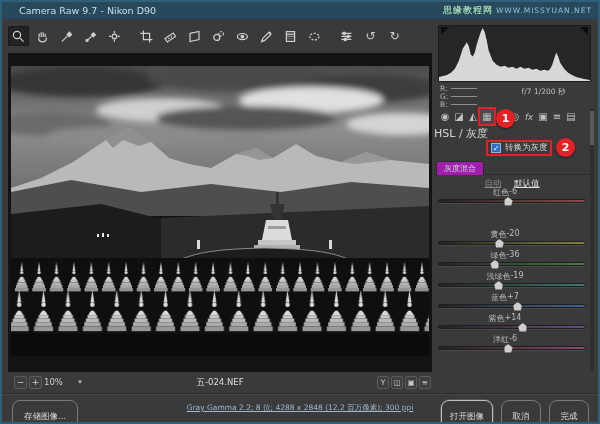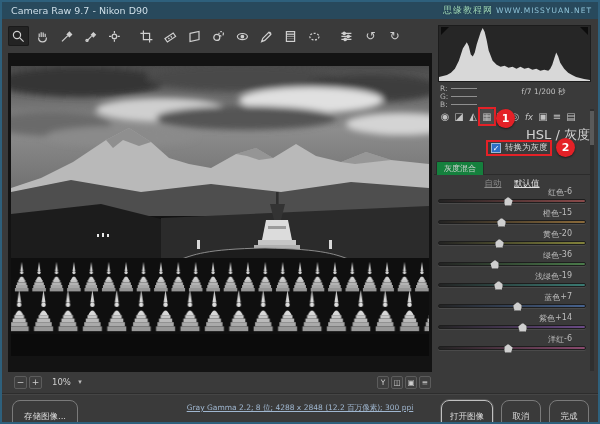--- a/index.html
+++ b/index.html
@@ -1,39 +1,39 @@
 <!DOCTYPE html>
 <html><head>
 <meta charset="utf-8">
 <style>
   * { margin:0; padding:0; box-sizing:border-box; }
   html,body { width:600px; height:424px; background:#222; font-family:"DejaVu Sans","Liberation Sans",sans-serif; }
   .window { position:relative; width:600px; height:424px; background:#3a3a3a; border:2px solid #2e607c; overflow:hidden; }
 
   
-  .titlebar { position:absolute; left:0; top:0; width:596px; height:17px; background:#28495c; color:#cfdfe9; font-size:9.5px; line-height:17px; padding-left:9px; }
+  .titlebar { position:absolute; left:0; top:0; width:596px; height:17px; background:#28495c; color:#cfdfe9; font-size:9.5px; line-height:17px; padding-left:17px; }
   .watermark { position:absolute; right:6px; top:1px; font-size:9px; line-height:15px; }
-  .wm-name { color:#9fd6b6; font-weight:normal; text-shadow:0 0 2px #14323f; letter-spacing:1px; }
+  .wm-name { color:#9fd6b6; font-weight:bold; text-shadow:0 0 2px #14323f; letter-spacing:1px; }
   .wm-url  { color:#8fc3d8; font-size:7.5px; letter-spacing:1px; }
 
   
   .toolbar { position:absolute; left:6px; top:21px; width:424px; height:26px; display:flex; gap:3px; align-items:center; }
   .tool { width:21px; height:20px; display:flex; align-items:center; justify-content:center; border-radius:2px; color:#cfcfcf; font-size:12px; }
   .tool svg { stroke:#cfcfcf; fill:none; stroke-width:1.2; }
   .tool.active { background:#232323; box-shadow:inset 0 0 0 1px #1a1a1a; }
   .tool.gap { margin-left:8px; }
 
   
   .image-area { position:absolute; left:6px; top:51px; width:424px; height:319px; background:#131313; }
   .photo { position:absolute; left:3px; top:13px; }
 
   
   .bottombar { position:absolute; left:6px; top:372px; width:424px; height:18px; color:#cfcfcf; }
   .zbtn { position:absolute; top:2px; width:13px; height:13px; background:#3e3e3e; border:1px solid #5c5c5c; border-radius:2px; color:#d0d0d0; font-size:9px; line-height:11px; text-align:center; }
-  .zoom-level { position:absolute; left:44px; top:3px; font-size:8.5px; }
+  .zoom-level { position:absolute; left:36px; top:3px; font-size:8.5px; }
   .zoom-menu { position:absolute; left:66px; top:2px; width:12px; height:13px; font-size:7px; line-height:13px; text-align:center; color:#bbb; }
   .filename { position:absolute; left:0; top:3px; width:424px; text-align:center; font-size:8.5px; color:#dedede; }
   .mini { position:absolute; top:2px; width:12px; height:13px; background:#3e3e3e; border:1px solid #5c5c5c; border-radius:2px; color:#cfcfcf; font-size:7.5px; line-height:11px; text-align:center; }
 
   
   .panel { position:absolute; left:432px; top:17px; width:160px; height:373px; }
   .hist { position:absolute; left:4px; top:6px; width:153px; height:57px; background:#262626; border:1px solid #1c1c1c; }
   .clip { position:absolute; top:1px; width:0; height:0; }
   .clip-l { left:2px; border-left:8px solid #0d0d0d; border-bottom:8px solid transparent; }
   .clip-r { right:2px; border-right:8px solid #0d0d0d; border-bottom:8px solid transparent; }
@@ -41,33 +41,33 @@
   .rgbcol { position:absolute; left:2px; top:0; line-height:8px; }
   .dash { display:inline-block; width:26px; height:1px; background:#8f8f8f; vertical-align:middle; margin-left:3px; }
   .exif { position:absolute; left:58px; top:1px; width:95px; text-align:center; line-height:11px; color:#c0c0c0; }
 
   .tabs { position:absolute; left:2px; top:90px; width:150px; height:17px; }
   .tab { position:absolute; top:0; width:14px; height:16px; color:#c2c2c2; font-size:10px; line-height:16px; text-align:center; }
   .tab.fx { font-size:8.5px; font-style:italic; }
   .tab.sel { background:#4a4a4a; border-radius:2px; }
   .redbox-tab { position:absolute; left:44px; top:88px; width:18px; height:19px; border:2px solid #e42127; }
 
-  .ptitle { position:absolute; left:0; top:107px; width:156px; text-align:right; color:#d2d2d2; font-size:13px; }
+  .ptitle { position:absolute; left:0; top:107px; width:156px; text-align:left; color:#d2d2d2; font-size:11px; }
   .chkrow { position:absolute; left:52px; top:121px; width:66px; height:16px; border:2px solid #e42127; display:flex; align-items:center; gap:4px; padding-left:3px; }
   .chk { width:10px; height:10px; background:#2f6fc4; border:1px solid #9ab6d4; color:#fff; font-size:8px; line-height:9px; text-align:center; }
   .chklabel { color:#d8d8d8; font-size:8.5px; }
 
   .subtabstrip { position:absolute; left:0; top:142px; width:156px; height:14px; border-bottom:1px solid #2b2b2b; }
-  .subtab { position:absolute; left:2px; top:0; height:14px; background:#15803d; border:1px solid #2b2b2b; border-bottom:none; color:#d0d0d0; font-size:8px; line-height:13px; padding:0 7px; border-radius:2px 2px 0 0; }
+  .subtab { position:absolute; left:2px; top:0; height:14px; background:#a21caf; border:1px solid #2b2b2b; border-bottom:none; color:#d0d0d0; font-size:8px; line-height:13px; padding:0 7px; border-radius:2px 2px 0 0; }
   .autorow { position:absolute; left:0; top:159px; width:156px; text-align:center; font-size:8.5px; }
   .link-auto { color:#8b8b8b; text-decoration:underline; margin-right:10px; }
   .link-default { color:#e0e0e0; text-decoration:underline;margin-top:47px; }
 
   .slider { position:absolute; left:4px; width:148px; height:20px; }
-  .srow { display:flex; justify-content:flex-end; font-size:8px; color:#bdbdbd; height:10px; }
+  .srow { display:flex; justify-content:center; font-size:8px; color:#bdbdbd; height:10px; }
   .svalue { margin-right:14px; }
   .track { position:relative; margin-top:2px; height:4px; border-radius:2px; border:1px solid #1e1e1e; box-shadow:0 1px 0 #4a4a4a; }
   .thumb { position:absolute; top:-3px; width:9px; height:9px; margin-left:-4px; background:#cfcfcf; border:1px solid #7d7d7d; clip-path:polygon(50% 0,100% 40%,82% 100%,18% 100%,0 40%); }
   .scrollbar { position:absolute; right:0px; top:90px; width:4px; height:262px; background:#2f2f2f; }
   .scrollthumb { position:absolute; top:2px; left:0; width:4px; height:34px; background:#5a5a5a; }
 
   
   .stepcircle { position:absolute; width:19px; height:19px; background:#e42127; border-radius:50%; color:#fff; font-size:11px; font-weight:bold; text-align:center; line-height:19px; box-shadow:0 1px 2px rgba(0,0,0,.5); z-index:5; }
 
   
@@ -279,20 +279,21 @@
         </g>
       <rect x="0" y="268" width="418" height="22" fill="#0b0b0b"></rect>
     </svg>
   </div>
 
   <div class="bottombar">
     <div class="zbtn" style="left:6px">−</div>
     <div class="zbtn" style="left:21px">+</div>
     <span class="zoom-level">10%</span>
     <span class="zoom-menu">▾</span>
+    <div class="filename">五-024.NEF</div>
     <div class="mini" style="left:369px">Y</div>
     <div class="mini" style="left:383px">◫</div>
     <div class="mini" style="left:397px">▣</div>
     <div class="mini" style="left:411px">≡</div>
   </div>
 
   <div class="panel">
     <div class="hist">
       <svg width="151" height="55" viewBox="0 0 152 54" preserveAspectRatio="none">
         <path d="M0,54 L0,50 4,49 8,48 12,46 16,42 20,34 24,22 28,16 30,20 32,28 34,30 36,26 38,18 42,6 44,2 46,6 48,14 50,24 54,34 58,38 62,40 66,39 70,41 74,40 78,42 82,40 86,42 90,41 94,43 98,42 102,44 106,43 110,44 112,42 114,38 116,32 118,26 120,30 122,36 126,42 130,46 134,48 138,50 142,51 146,52 152,53 L152,54 Z" fill="#d8d8d8"></path>
@@ -346,29 +347,20 @@
 
     <div class="slider" style="top:168px">
       <div class="srow">
           <span>红色</span>
           <span class="svalue">-6</span>
         </div>
       <div class="track" style="background: linear-gradient(90deg, rgb(35, 35, 35), rgb(138, 74, 74));">
           <div class="thumb" style="left: 47%;"></div>
         </div>
     </div>
-    <div class="slider" style="top:189px">
-      <div class="srow">
-          <span>橙色</span>
-          <span class="svalue">-15</span>
-        </div>
-      <div class="track" style="background: linear-gradient(90deg, rgb(35, 35, 35), rgb(138, 106, 58));">
-          <div class="thumb" style="left: 42.5%;"></div>
-        </div>
-    </div>
     <div class="slider" style="top:210px">
       <div class="srow">
           <span>黄色</span>
           <span class="svalue">-20</span>
         </div>
       <div class="track" style="background: linear-gradient(90deg, rgb(35, 35, 35), rgb(130, 130, 58));">
           <div class="thumb" style="left: 41%;"></div>
         </div>
     </div>
     <div class="slider" style="top:231px">

